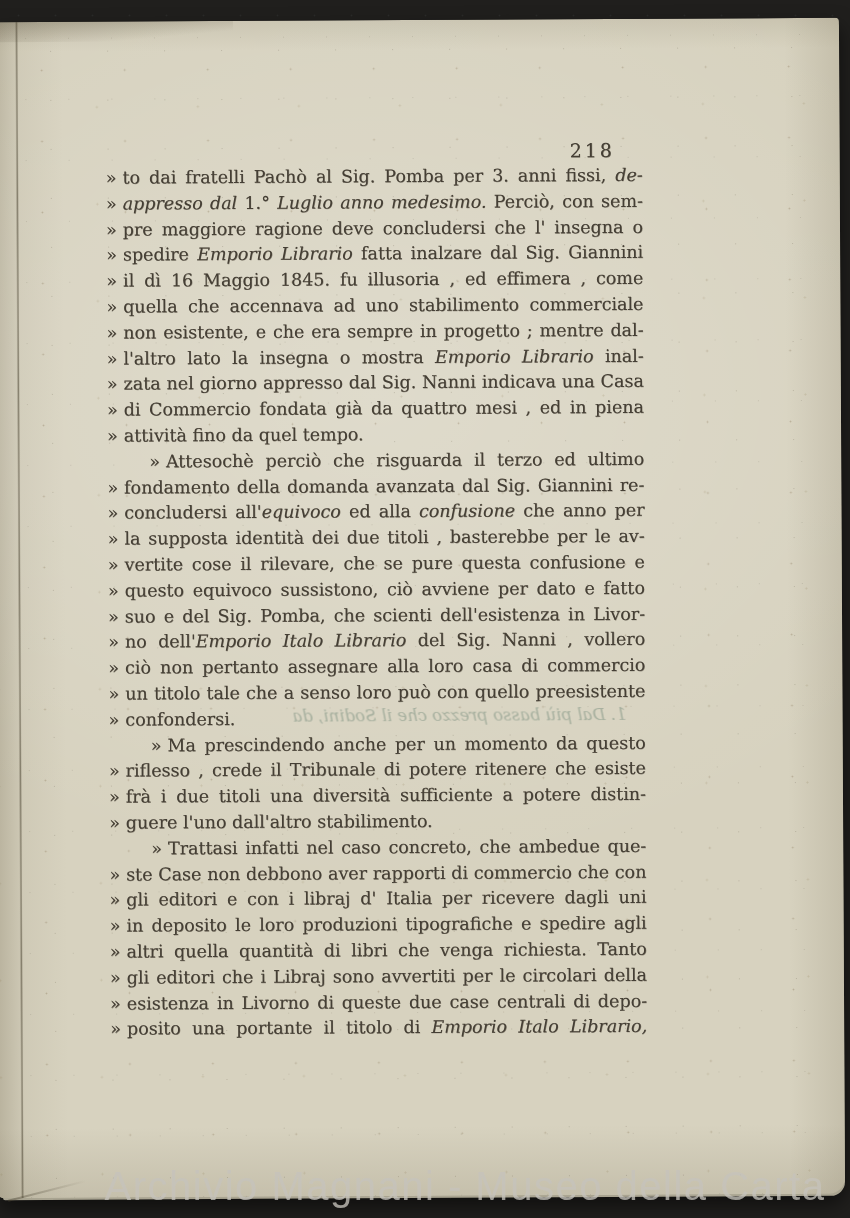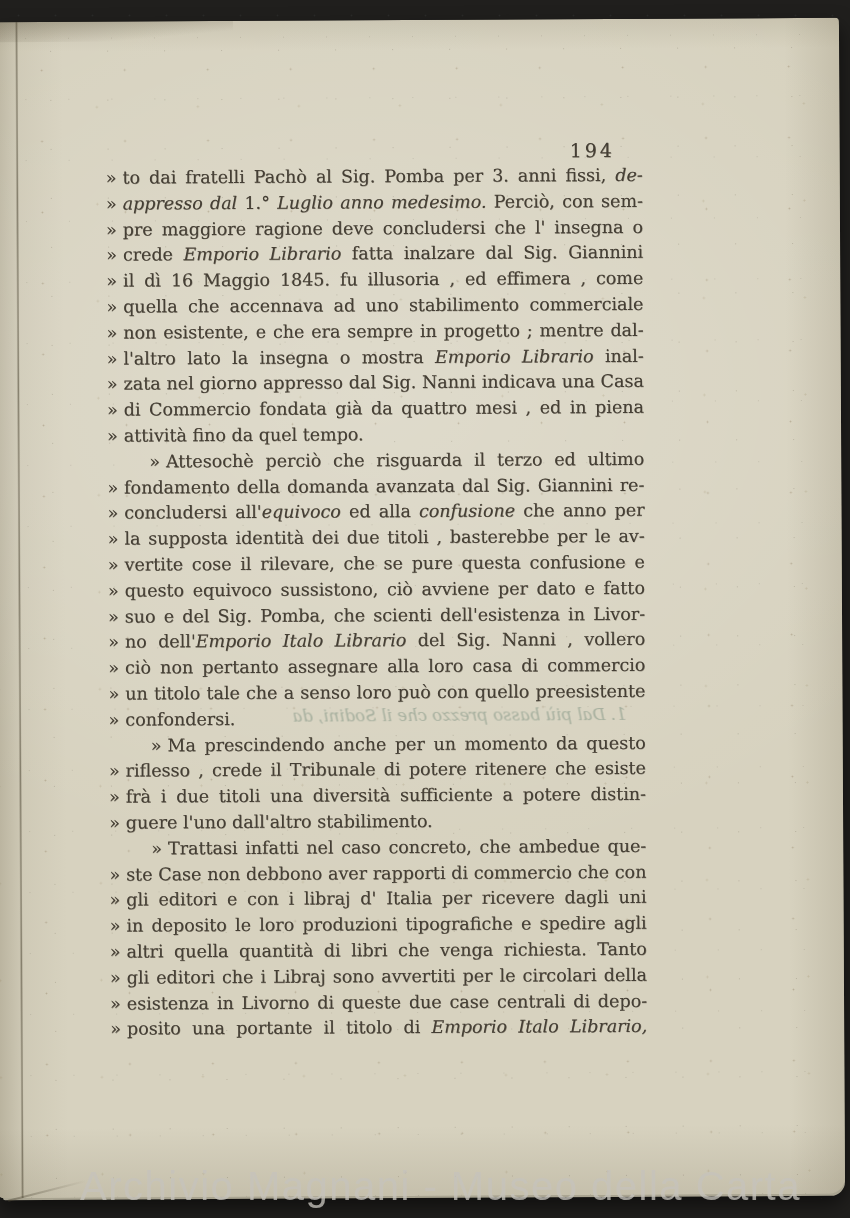--- a/index.html
+++ b/index.html
@@ -105,36 +105,37 @@
   
   .watermark {
     position: absolute; left: 80px; top: 1164px;
     width: 770px;
     font-family: "Liberation Sans", "DejaVu Sans", sans-serif;
     font-size: 40px;
     letter-spacing: 1.5px;
     color: #c6c3bc;
     opacity: 0.78;
     white-space: nowrap;
+    text-align: center;
   }
 </style>
 </head>
 <body>
 
 <div class="paper">
   <div class="gutter-crease"></div>
   <div class="corner-fold"></div>
 
-  <div class="page-number">194</div>
+  <div class="page-number">218</div>
 
   <div class="text-block">
       <div class="line"><span class="qmark">»</span><span>to dai fratelli Pachò al Sig. Pomba per 3. anni fissi, </span><span class="it">de-</span></div>
       <div class="line"><span class="qmark">»</span><span class="it">appresso dal </span><span>1.° </span><span class="it">Luglio anno medesimo. </span><span>Perciò, con sem-</span></div>
       <div class="line"><span class="qmark">»</span><span>pre maggiore ragione deve concludersi che l' insegna o</span></div>
-      <div class="line"><span class="qmark">»</span><span>crede </span><span class="it">Emporio Librario </span><span>fatta inalzare dal Sig. Giannini</span></div>
+      <div class="line"><span class="qmark">»</span><span>spedire </span><span class="it">Emporio Librario </span><span>fatta inalzare dal Sig. Giannini</span></div>
       <div class="line"><span class="qmark">»</span><span>il dì 16 Maggio 1845. fu illusoria , ed effimera , come</span></div>
       <div class="line"><span class="qmark">»</span><span>quella che accennava ad uno stabilimento commerciale</span></div>
       <div class="line"><span class="qmark">»</span><span>non esistente, e che era sempre in progetto ; mentre dal-</span></div>
       <div class="line"><span class="qmark">»</span><span>l'altro lato la insegna o mostra </span><span class="it">Emporio Librario </span><span>inal-</span></div>
       <div class="line"><span class="qmark">»</span><span>zata nel giorno appresso dal Sig. Nanni indicava una Casa</span></div>
       <div class="line"><span class="qmark">»</span><span>di Commercio fondata già da quattro mesi , ed in piena</span></div>
       <div class="line no-just"><span class="qmark">»</span><span>attività fino da quel tempo.</span></div>
       <div class="line indent"><span class="qmark">»</span><span>Attesochè perciò che risguarda il terzo ed ultimo</span></div>
       <div class="line"><span class="qmark">»</span><span>fondamento della domanda avanzata dal Sig. Giannini re-</span></div>
       <div class="line"><span class="qmark">»</span><span>concludersi all'</span><span class="it">equivoco </span><span>ed alla </span><span class="it">confusione </span><span>che anno per</span></div>

